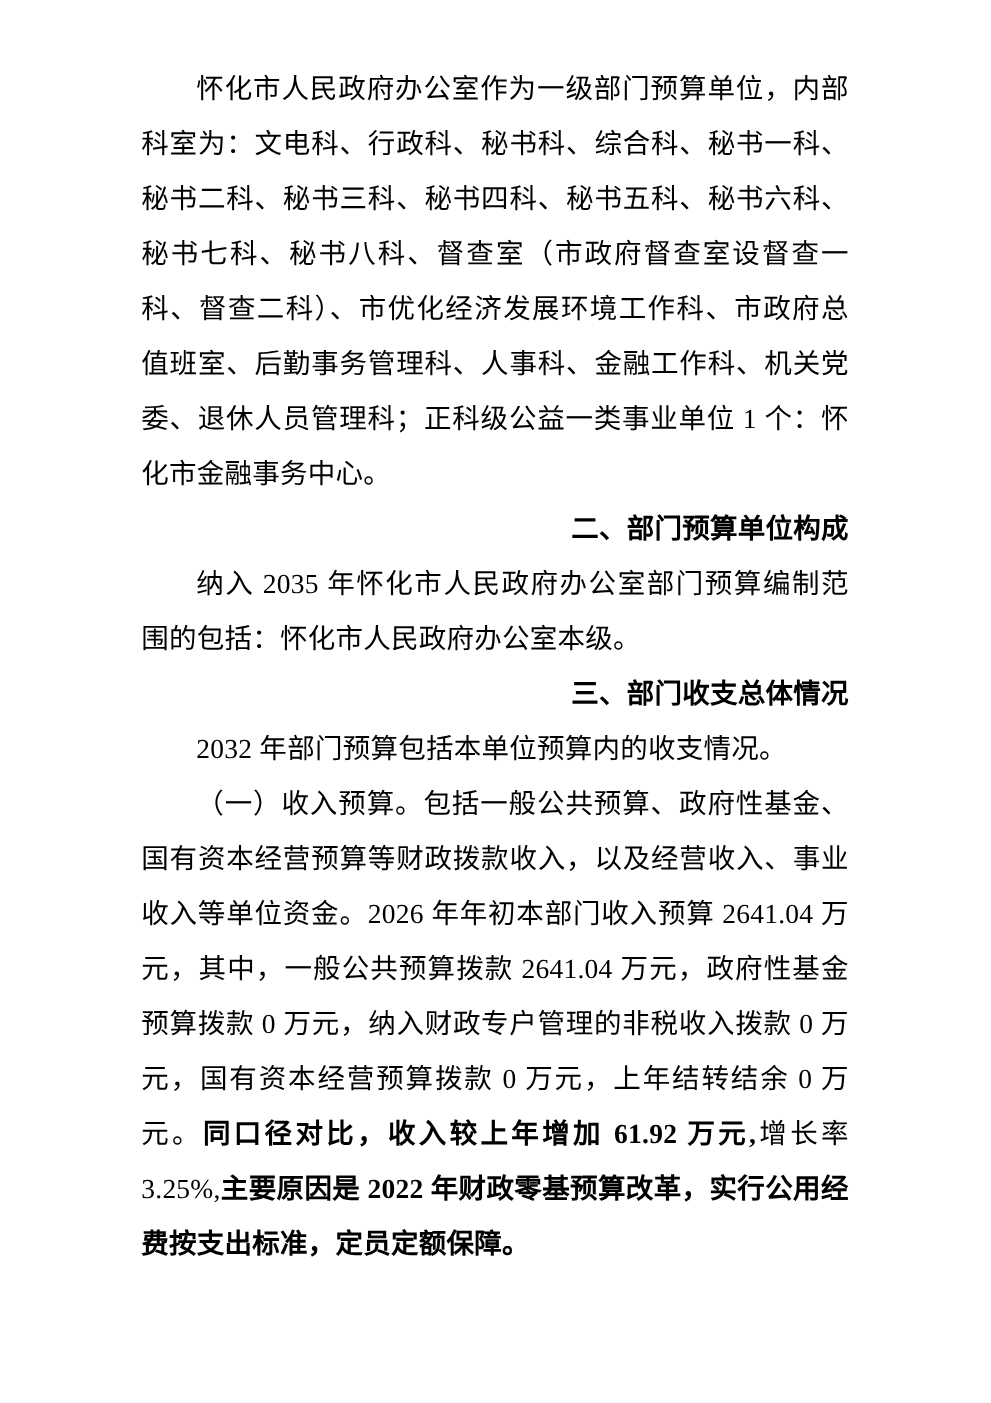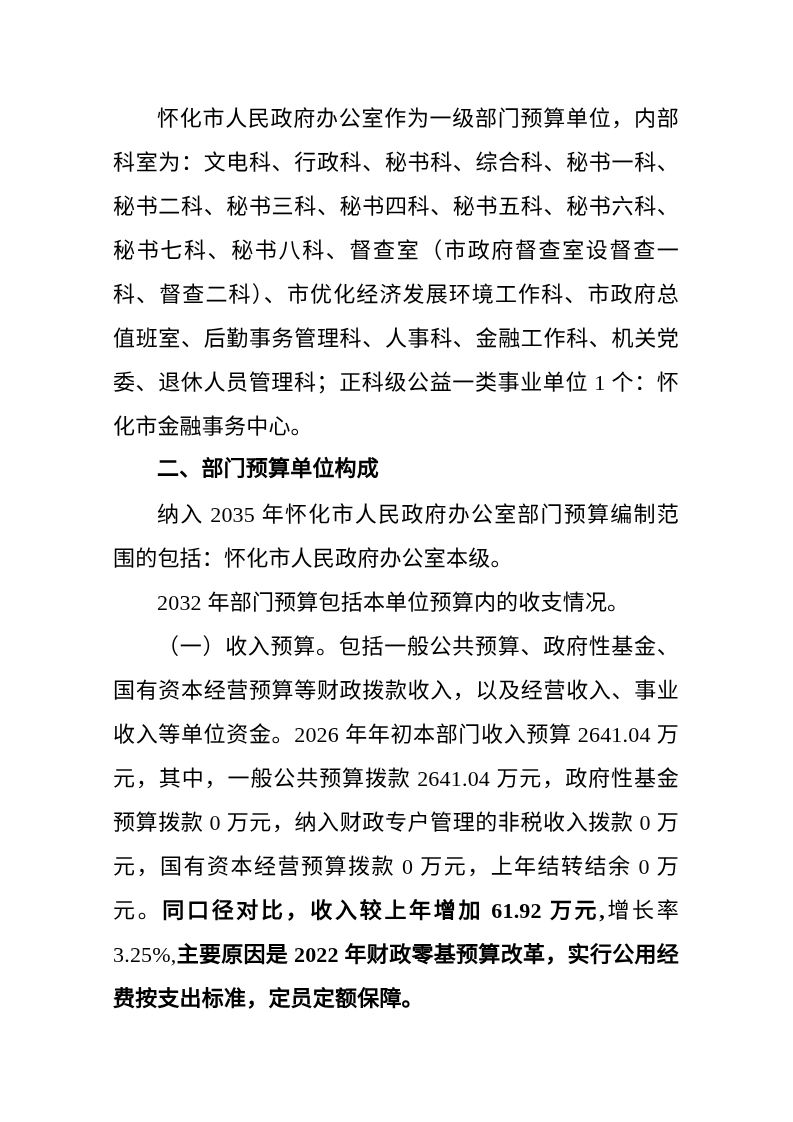--- a/index.html
+++ b/index.html
@@ -12,50 +12,51 @@
     width: 793px;
     height: 1122px;
     overflow: hidden;
   }
   .page {
     box-sizing: border-box;
     width: 793px;
     height: 1122px;
     background: #ffffff;
     color: #000000;
-    padding: 97px 114px 40px 113px;
+    padding: 49px 114px 40px 113px;
   }
   .page p {
     margin: 0;
     padding: 0;
     font-size: 22px;
     line-height: 44px;
     text-indent: 2em;
     text-align: justify;
     text-justify: inter-character;
     color: #000000;
     letter-spacing: 0.2px;
   }
   p.body {
     font-family: "Liberation Serif", "DejaVu Serif", serif;
   }
   p.heading {
-    font-family: Liberation Mono, monospace;
+    font-family: Liberation Serif, serif;
     font-weight: 700;
-    text-align: left;
+    text-align: right;
   }
   span.run {
     font-weight: 400;
   }
   span.run.bold {
     font-weight: 700;
   }
 </style>
 </head>
 <body>
 
 <main class="page">
     <p class="body"><span class="run">怀化市人民政府办公室作为一级部门预算单位，内部科室为：文电科、行政科、秘书科、综合科、秘书一科、秘书二科、秘书三科、秘书四科、秘书五科、秘书六科、秘书七科、秘书八科、督查室（市政府督查室设督查一科、督查二科）、市优化经济发展环境工作科、市政府总值班室、后勤事务管理科、人事科、金融工作科、机关党委、退休人员管理科；正科级公益一类事业单位 1 个：怀化市金融事务中心。</span></p>
     <p class="heading"><span class="run bold">二、部门预算单位构成</span></p>
     <p class="body"><span class="run">纳入 2035 年怀化市人民政府办公室部门预算编制范围的包括：怀化市人民政府办公室本级。</span></p>
+    <p class="heading"><span class="run bold">三、部门收支总体情况</span></p>
     <p class="body"><span class="run">2032 年部门预算包括本单位预算内的收支情况。</span></p>
     <p class="body"><span class="run">（一）收入预算。包括一般公共预算、政府性基金、国有资本经营预算等财政拨款收入，以及经营收入、事业收入等单位资金。2026 年年初本部门收入预算 2641.04 万元，其中，一般公共预算拨款 2641.04 万元，政府性基金预算拨款 0 万元，纳入财政专户管理的非税收入拨款 0 万元，国有资本经营预算拨款 0 万元，上年结转结余 0 万元。</span><span class="run bold">同口径对比，收入较上年增加 61.92 万元,</span><span class="run">增长率 3.25%,</span><span class="run bold">主要原因是 2022 年财政零基预算改革，实行公用经费按支出标准，定员定额保障。</span></p>
   </main>
 
 </body></html>

